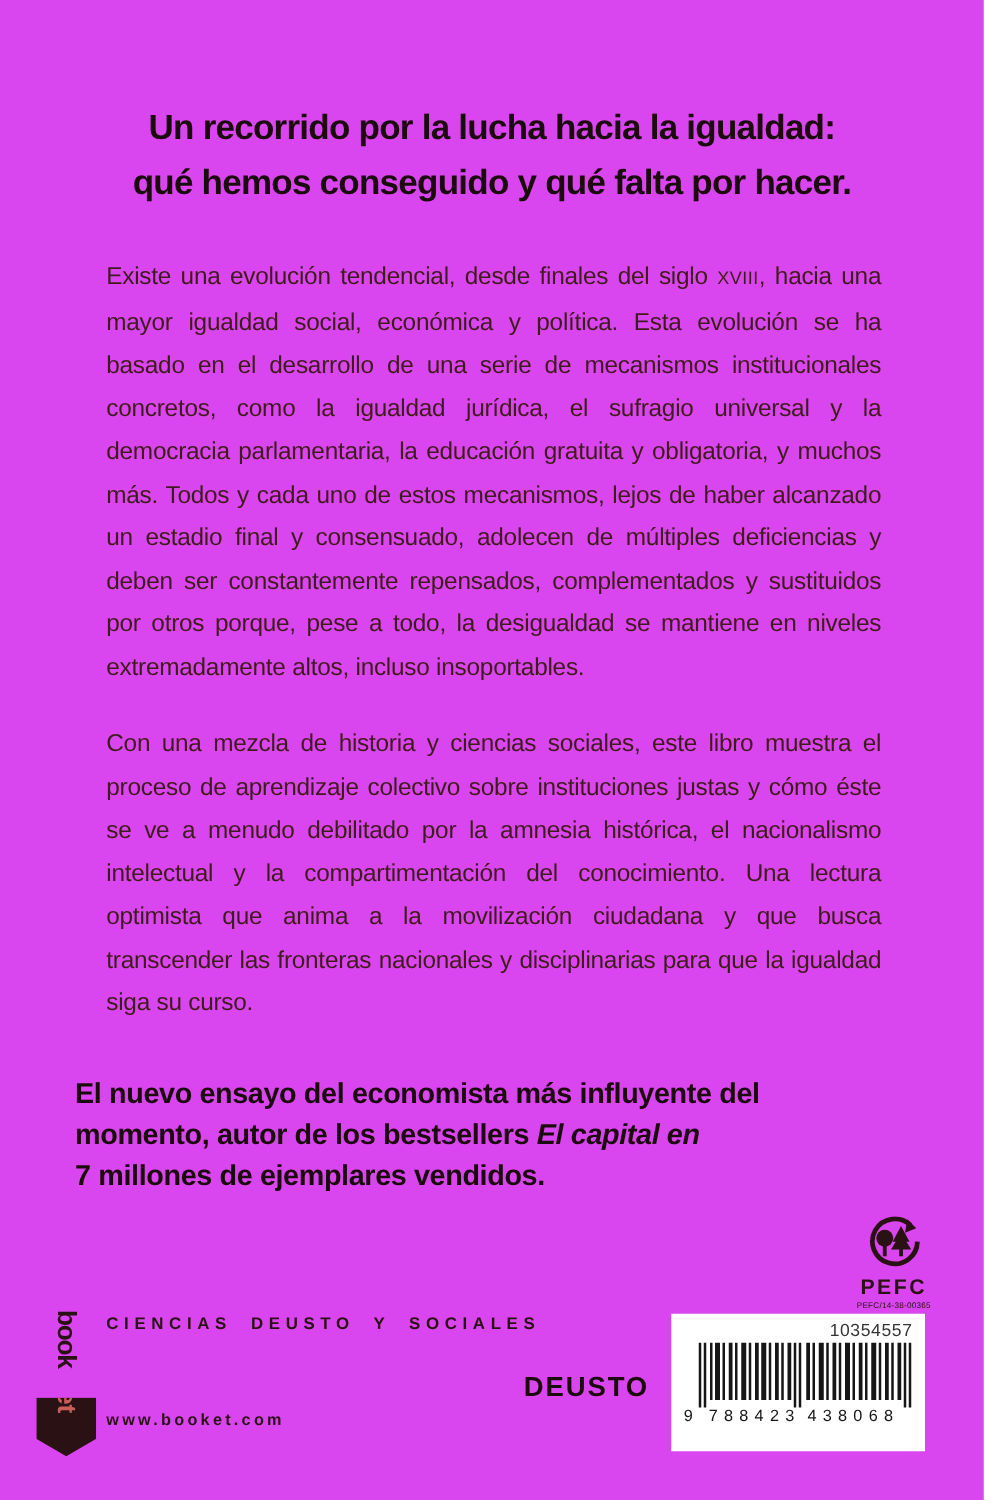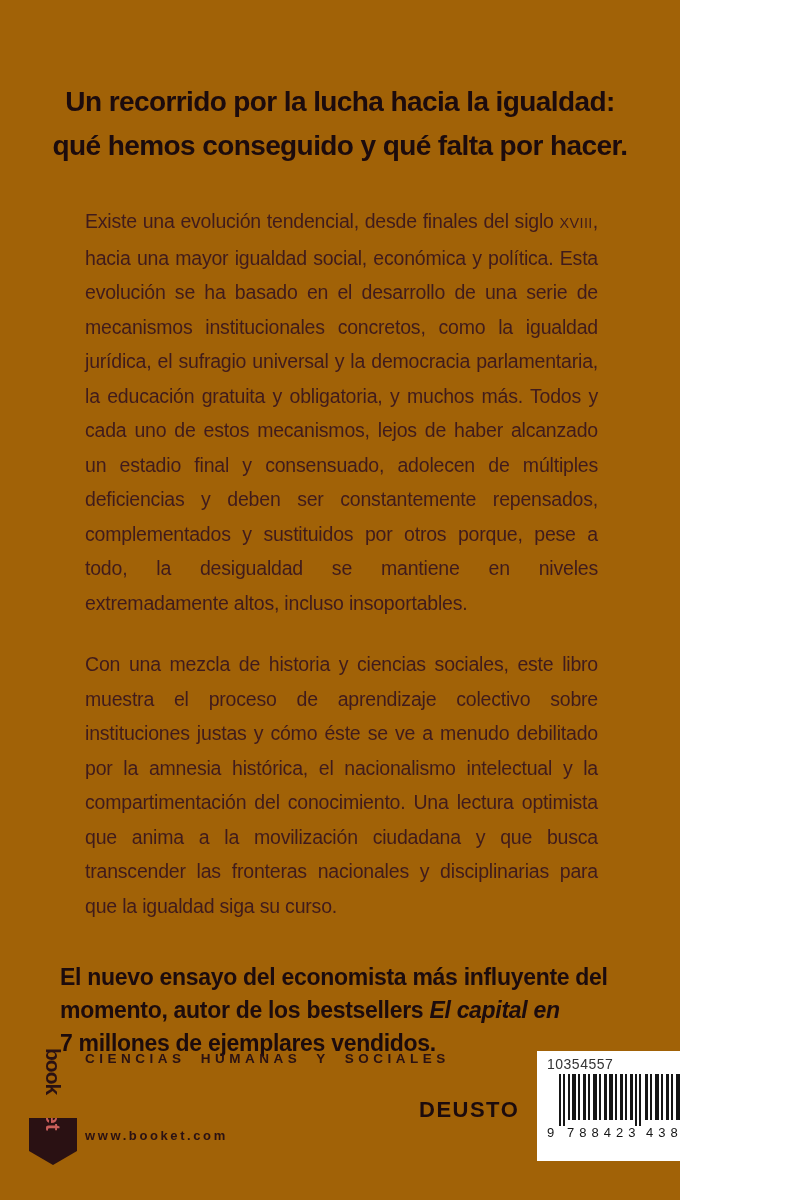--- a/index.html
+++ b/index.html
@@ -1,19 +1,19 @@
 <!DOCTYPE html>
 <html><head>
 <meta charset="utf-8">
 <style>
   html,body{margin:0;padding:0;}
   .page{
     position:relative;
-    width:680px;height:1200px;
-    background:#a16207;
+    width:787px;height:1200px;
+    background:#d946ef;
     overflow:hidden;
     font-family:"Liberation Sans", sans-serif;
     color:#3f1b1c;
   }
   
   .headline{
     margin:80px 36px 0 36px;
     text-align:center;
     font-size:28px;
     font-weight:700;
@@ -89,21 +89,21 @@
     font-size:22px;font-weight:700;letter-spacing:1.5px;
     color:#1c0b0d;
   }
   
   .barcode-box{
     position:absolute;left:537px;top:1051px;width:203px;height:110px;
     background:#ffffff;box-sizing:border-box;
     padding:5px 10px 3px 10px;
   }
   .barcode-number{
-    text-align:left;font-size:14px;color:#333;
+    text-align:right;font-size:14px;color:#333;
     letter-spacing:0.5px;line-height:16px;
   }
   .barcode-box svg{display:block;margin:2px auto 0 auto;}
 </style>
 </head>
 <body>
 
 <div class="page">
 
   <div class="headline">
@@ -130,21 +130,21 @@
       <circle cx="22" cy="19" r="7.5" fill="#2a1113"></circle>
       <rect x="20.3" y="25" width="3.4" height="10" fill="#2a1113"></rect>
       <polygon points="36.5,8 29,22 44,22" fill="#2a1113"></polygon>
       <polygon points="36.5,14 27.5,29 45.5,29" fill="#2a1113"></polygon>
       <rect x="34.8" y="28" width="3.4" height="7" fill="#2a1113"></rect>
     </svg>
     <div class="pefc-name">PEFC</div>
     <div class="pefc-cert">PEFC/14-38-00365</div>
   </div>
 
-  <div class="collection">CIENCIAS HUMANAS Y SOCIALES</div>
+  <div class="collection">CIENCIAS DEUSTO Y SOCIALES</div>
 
   <div class="booket">
     <div class="booket-word">book</div>
     <div class="booket-shield">
       <div class="booket-et">et</div>
     </div>
   </div>
 
   <div class="urls">
     <div>www.booket.com</div>

